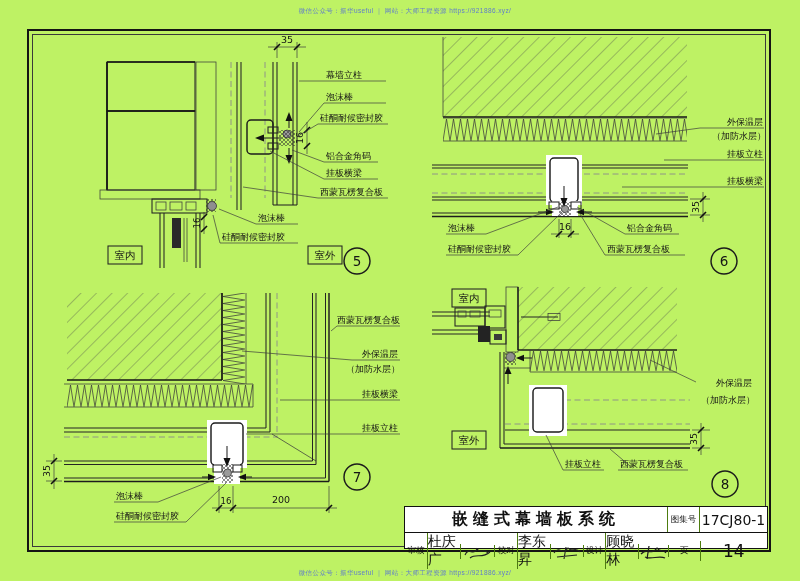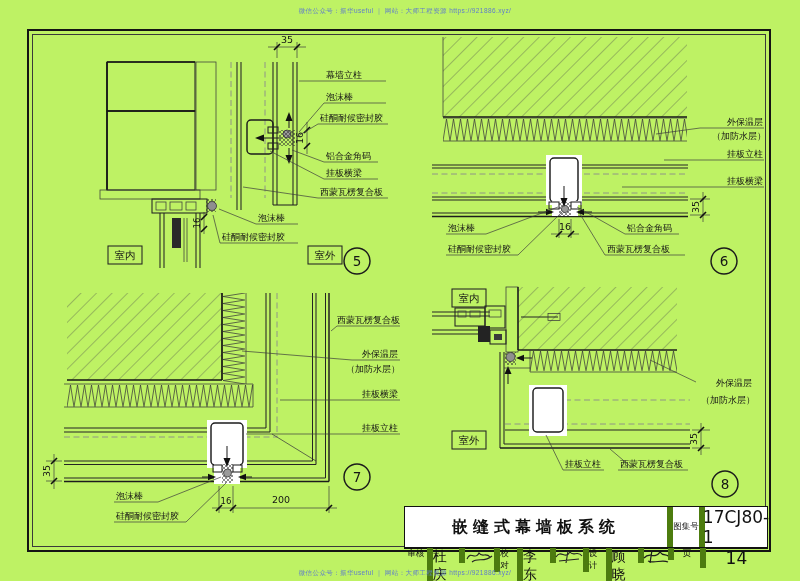--- a/index.html
+++ b/index.html
@@ -25,27 +25,27 @@
   .wfill{fill:#fff;stroke:none}
   .lbl{font:9px "Liberation Sans",sans-serif;fill:#151515}
   .dimt{font:9.5px "DejaVu Sans",sans-serif;fill:#151515}
   .dimt8{font:8.5px "DejaVu Sans",sans-serif;fill:#151515}
   .boxt{font:10.5px "Liberation Sans",sans-serif;fill:#151515;text-anchor:middle}
   .numt{font:13.5px "DejaVu Sans",sans-serif;fill:#151515;text-anchor:middle}
   
   .tb{position:absolute;left:404px;top:506px;width:364px;height:43px;
       box-sizing:border-box;border:1.7px solid #111;background:#fff;display:flex;flex-direction:column;}
   .tb-r1{display:flex;flex:0 0 25px;border-bottom:1px solid #111;align-items:stretch;}
-  .tb-r2{display:flex;flex:1;align-items:flex-start;}
+  .tb-r2{display:flex;flex:1;align-items:center;}
   .tbc{box-sizing:border-box;display:flex;align-items:center;justify-content:center;
-       border-left:6px solid #4d7c0f;overflow:visible;}
+       border-left:1px solid #4d7c0f;overflow:visible;}
   .tbc:first-child{border-left:none;}
   .tb-title{width:262px;font-weight:bold;font-size:16px;letter-spacing:5px;color:#111;}
   .tb-albl{width:32px;font-size:8.5px;color:#111;}
-  .tb-ano{width:68px;font-size:17px;color:#111;font-family:"DejaVu Sans",sans-serif;}
+  .tb-ano{width:68px;font-size:14px;color:#111;font-family:"DejaVu Sans",sans-serif;}
   .lab{font-size:8.5px;color:#111;}
   .nam{font-size:14px;color:#111;letter-spacing:0;}
   .sigc svg{overflow:visible}
 </style>
 </head>
 <body>
 
 <div class="page">
 
   <div class="wm wm-top">微信公众号：振华useful ｜ 网站：大师工程资源 https://921886.xyz/</div>

